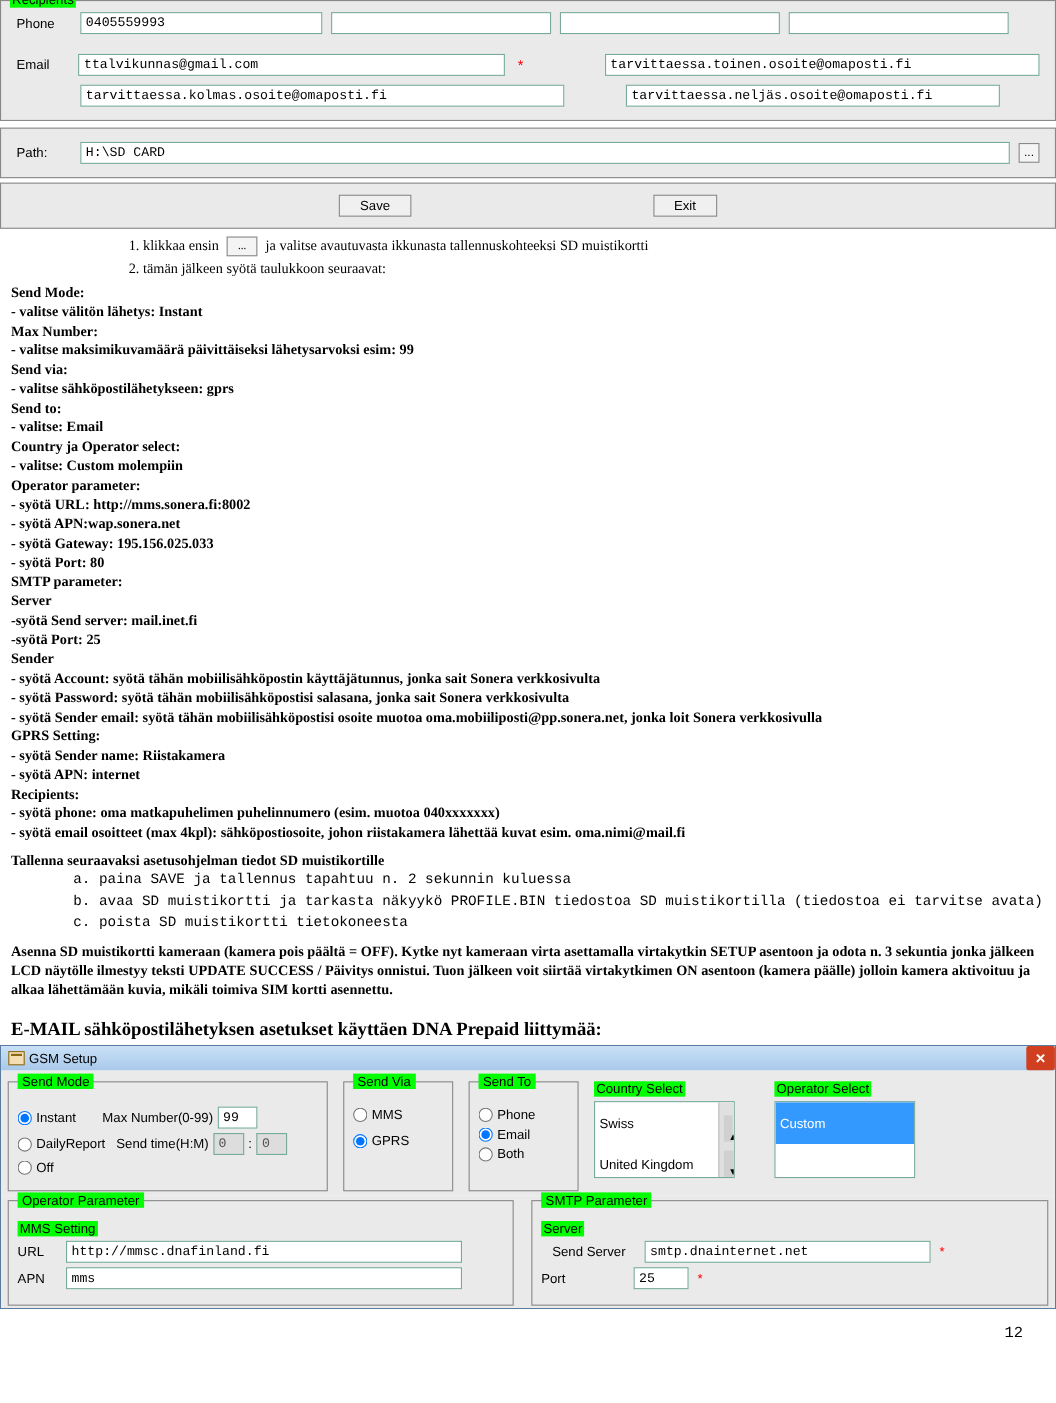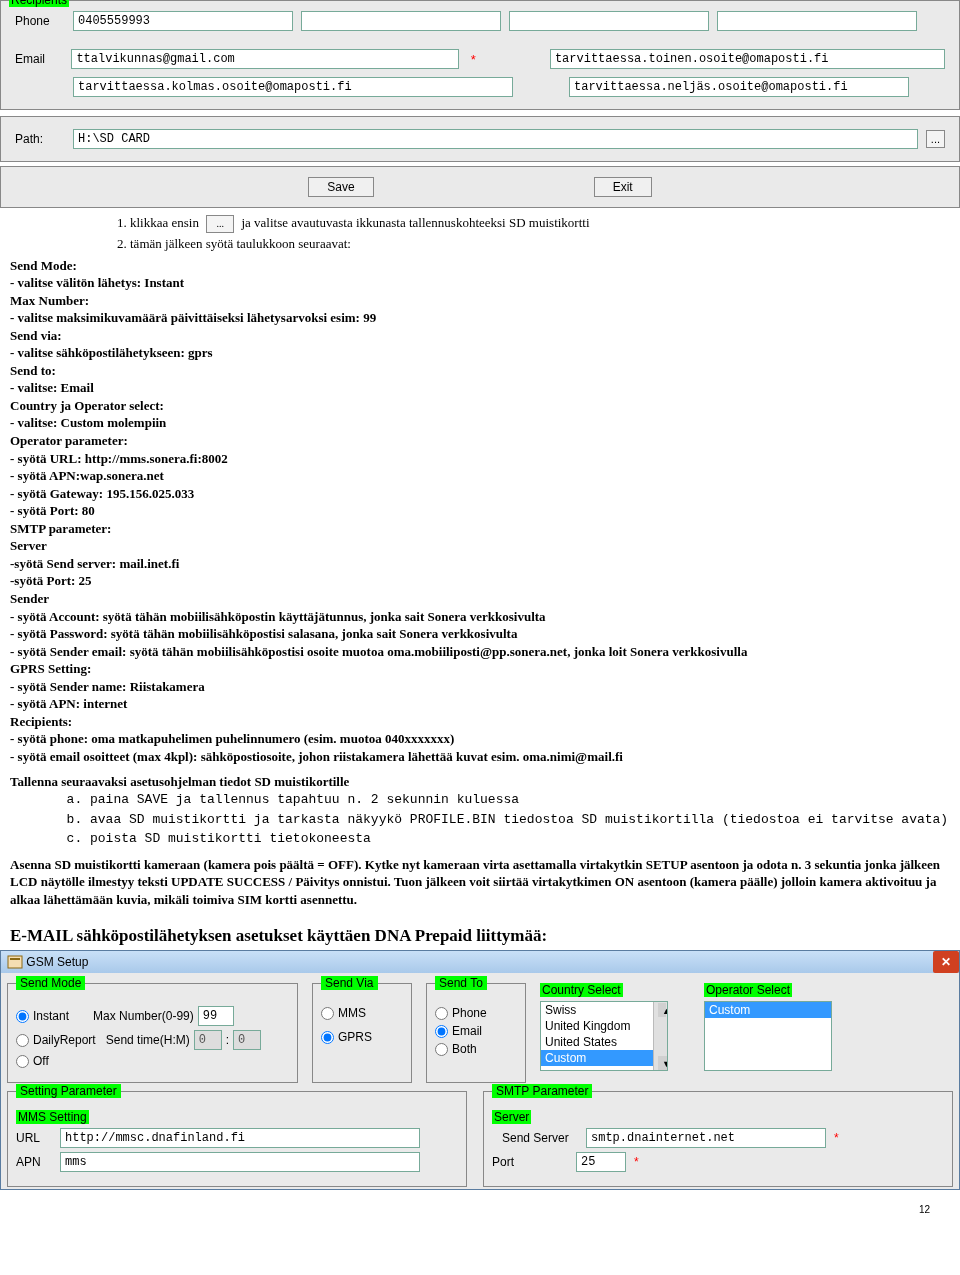--- a/index.html
+++ b/index.html
@@ -18,26 +18,26 @@
   .doc ol.inner { padding-left: 80px; font-family: Liberation Mono, monospace; }
   .doc li { margin-bottom: 2px; }
   h2 { font-family: "Times New Roman", serif; font-size: 17px; font-weight: bold; margin: 8px 0 4px 10px; }
   .gsm-bar { background: linear-gradient(#c9e0f7,#a9c9ea); height: 22px; display:flex; align-items:center; padding: 0 6px; font-family: Arial, sans-serif; font-size:12px; position:relative; }
   .gsm-x { position:absolute; right:0; top:0; width:26px; height:22px; background:#d04020; color:#fff; text-align:center; line-height:22px; font-weight:bold; border-radius:2px; }
   .gsm-body { background:#eaeaea; padding: 10px 6px 4px 6px; display:flex; flex-wrap:wrap; gap:8px 14px; font-family:Arial,sans-serif; font-size:12px; }
   .grp { position: relative; border:1px solid #888; padding: 18px 8px 10px 8px; }
   .grp-legend { position:absolute; top:-8px; left:8px; background:#00ff00; padding:0 4px; font-size:12px; }
   .grp .opt { display:flex; align-items:center; gap:4px; margin:4px 0; }
   .listbox { background:#fff; border:1px solid #7a9; width: 128px; height: 70px; overflow:hidden; font-size:12px; position:relative; }
-  .listbox div { padding:1px 4px; }
+  .listbox div { padding:12px 4px; }
   .listbox .sel { background:#3399ff; color:#fff; }
   .scrollbar { position:absolute; right:0; top:0; width:14px; height:100%; background:#e0e0e0; border-left:1px solid #bbb; }
   .scrollbar .arr { height:14px; background:#d0d0d0; text-align:center; font-size:9px; line-height:14px; }
   .gsm-lower { background:#eaeaea; padding: 4px 6px 2px 6px; display:flex; gap:16px; font-family:Arial,sans-serif; font-size:12px; }
-  .pg { text-align:right; padding: 14px 30px 6px 0; font-family:Liberation Sans, sans-serif; font-size:10px; }
+  .pg { text-align:right; padding: 14px 30px 6px 0; font-family:Liberation Mono, monospace; font-size:14px; }
   .icon16 { width:16px;height:16px;display:inline-block;vertical-align:middle;position:relative; }
   .icon16 svg { width:16px;height:16px; }
   .mini-btn { width:28px;height:18px;border:1px solid #888;background:#f4f4f4; display:inline-flex;align-items:center;justify-content:center;font-size:10px; vertical-align:middle; margin:0 4px; }
 </style>
 </head>
 <body>
 
 <div class="panel" style="padding:6px 6px 8px 6px;">
   <span class="hl" style="position:absolute;top:-8px;left:8px;">Recipients</span>
   <div class="row">
@@ -207,37 +207,37 @@
     <div style="width:150px;">
       <span class="hl">Operator Select</span>
       <div class="listbox" style="margin-top:4px;">
         <div class="sel">Custom</div>
       </div>
     </div>
   </div>
 
   <div class="gsm-lower">
     <div class="grp" style="width:460px;">
-      <span class="grp-legend">Setting Parameter</span>
+      <span class="grp-legend">Operator Parameter</span>
       <div style="margin-bottom:4px;"><span class="hl">MMS Setting</span></div>
       <div class="opt">
         <span style="width:40px;">URL</span>
         <input type="text" style="width: 360px;" value="http://mmsc.dnafinland.fi">
       </div>
       <div class="opt">
         <span style="width:40px;">APN</span>
         <input type="text" style="width: 360px;" value="mms">
       </div>
     </div>
     <div class="grp" style="flex:1;">
       <span class="grp-legend">SMTP Parameter</span>
       <div style="margin-bottom:4px;"><span class="hl">Server</span></div>
       <div class="opt">
         <span style="width:80px;margin-left:10px;">Send Server</span>
-        <input type="text" style="width: 240px;" value="smtp.dnainternet.net">
+        <input type="text" style="width: 260px;" value="smtp.dnainternet.net">
         <span class="star">*</span>
       </div>
       <div class="opt">
         <span style="width:80px;">Port</span>
         <input type="text" style="width: 50px;" value="25">
         <span class="star">*</span>
       </div>
     </div>
   </div>
 </div>

